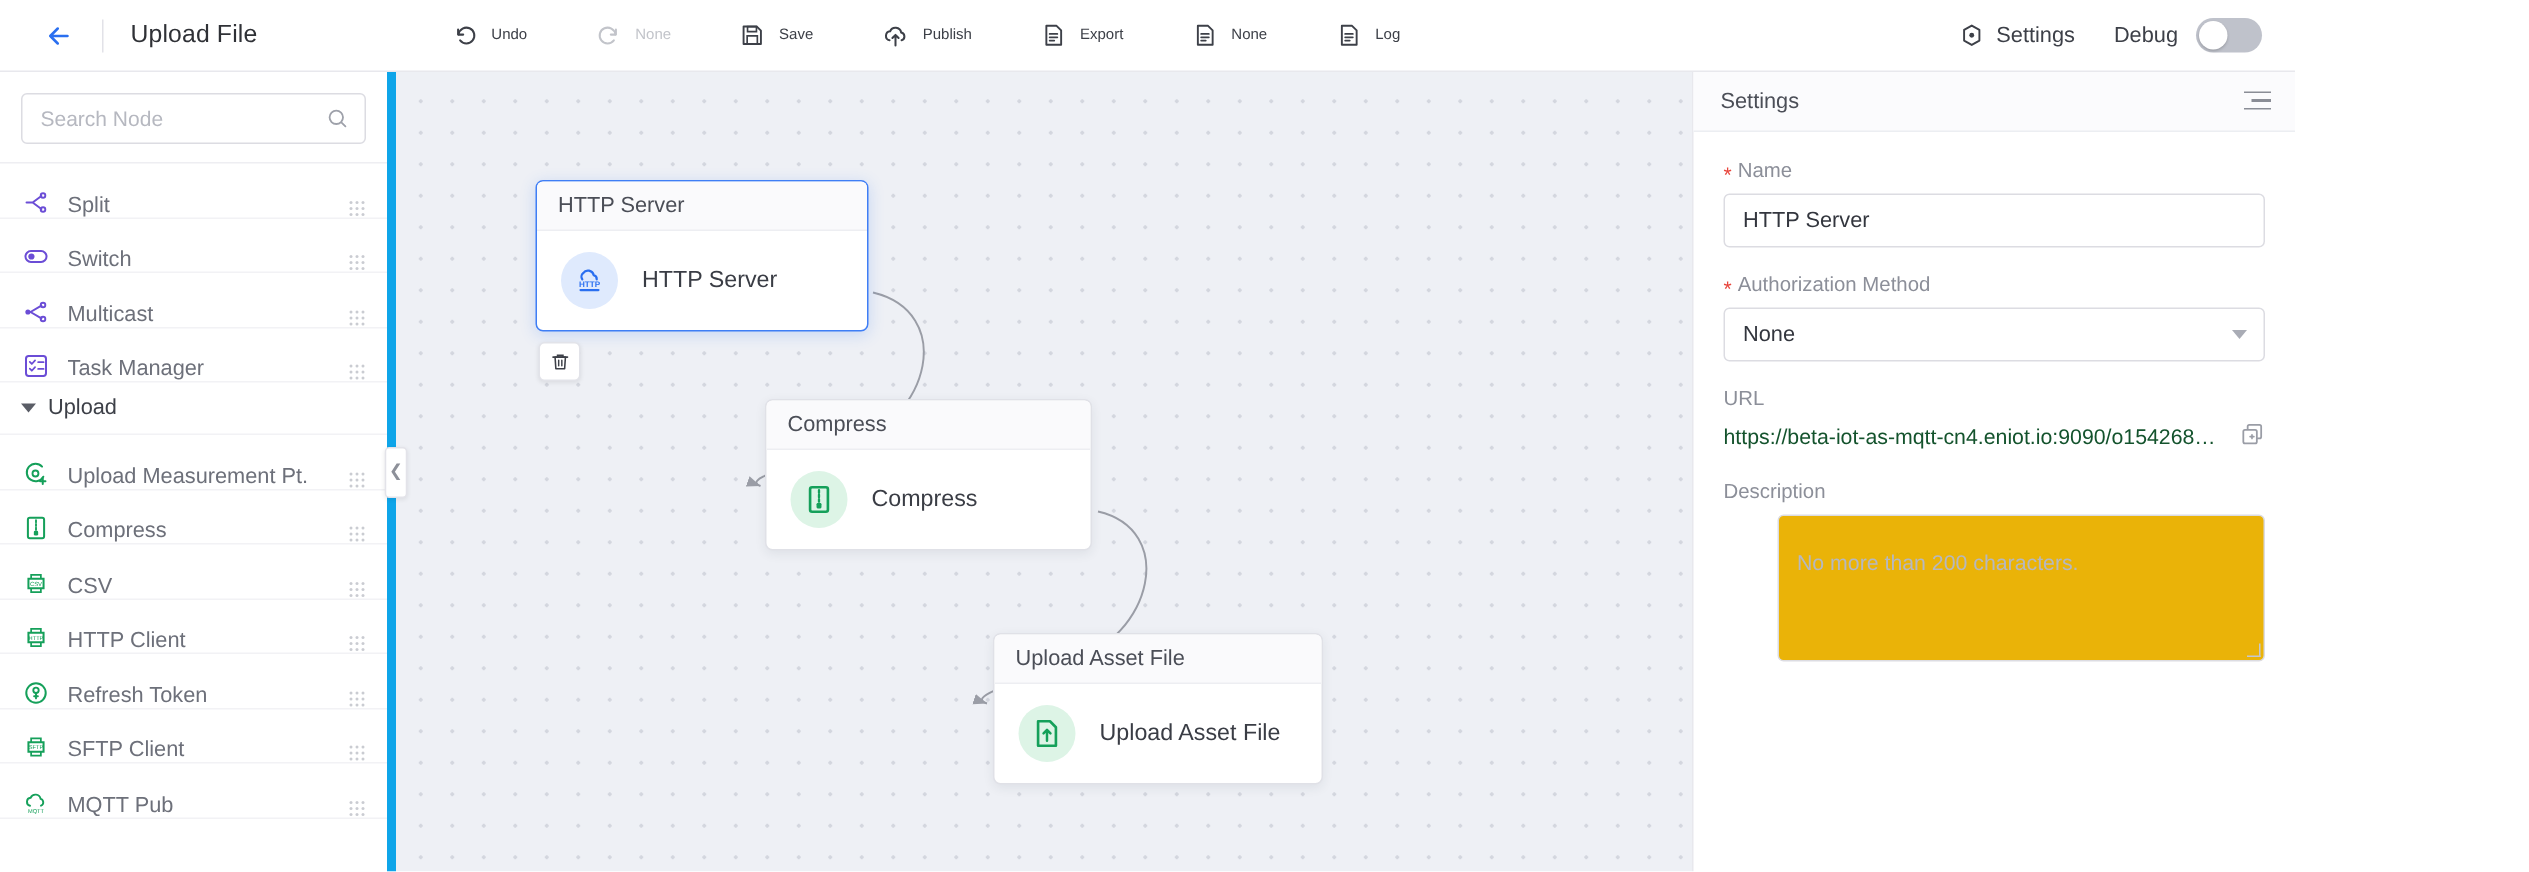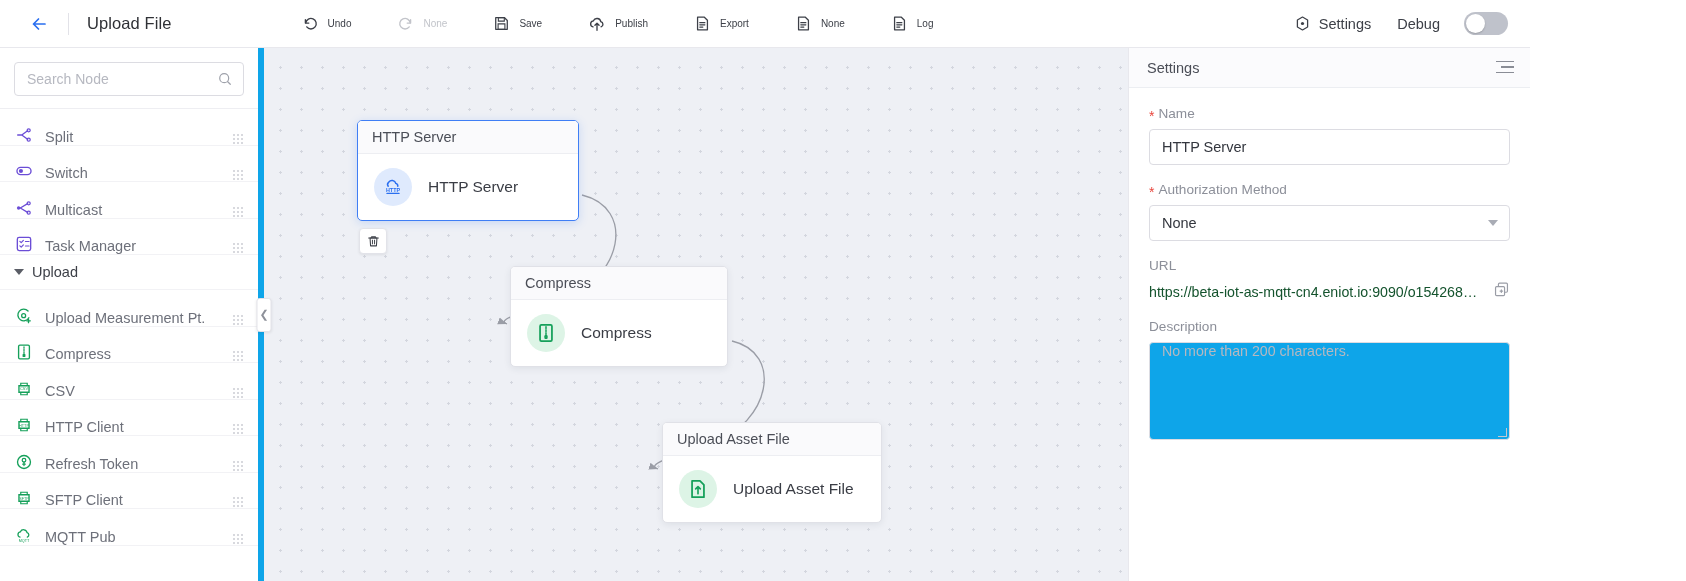--- a/index.html
+++ b/index.html
@@ -32,21 +32,21 @@
     display: flex; align-items: center; gap: 9px;
     font-size: 10px; color: #3d4048;
     padding: 6px 10px; margin-right: 26px; cursor: pointer; border-radius: 4px;
     white-space: nowrap;
   }
   .tool-btn.disabled { color: #c2c4ca; cursor: default; }
   .tool-btn svg { display: block; }
 
   .topbar-right { margin-left: auto; display: flex; align-items: center; gap: 26px; }
   .settings-btn { display: flex; align-items: center; gap: 8px; font-size: 14.5px; color: #3d4048; cursor: pointer; }
-  .debug-wrap { display: flex; align-items: center; gap: 24px; }
+  .debug-wrap { display: flex; align-items: center; gap: 12px; }
   .debug-label { font-size: 14.5px; color: #3d4048; }
   .toggle {
     width: 44px; height: 23px; border-radius: 12px; background: #bfc2cb;
     position: relative; cursor: pointer;
   }
   .toggle .knob {
     position: absolute; top: 2px; left: 2px;
     width: 19px; height: 19px; border-radius: 50%; background: #fff;
     box-shadow: 0 1px 2px rgba(0,0,0,.2);
   }
@@ -172,21 +172,21 @@
   }
   .chev { width: 0; height: 0; border-left: 5px solid transparent; border-right: 5px solid transparent; border-top: 6px solid #a9acb5; }
   .url-row { display: flex; align-items: center; gap: 10px; }
   .url-text {
     flex: 1; font-size: 14.2px; color: #14532d;
     white-space: nowrap; overflow: hidden; text-overflow: ellipsis;
   }
   .copy-ic { cursor: pointer; flex: none; }
   .f-area {
     height: 98px; border: 1px solid #dcdce2; border-radius: 4px;
-    padding: 0 12px; position: relative; background: #0ea5e9;
+    padding: 24px 12px; position: relative; background: #eab308; margin-left: 36px;
   }
   .f-area textarea {
     width: 100%; height: 100%; border: none; outline: none; resize: none;
     font-size: 14.2px; color: #33363e; font-family: "Liberation Sans", sans-serif; background: transparent;
   }
   .f-area textarea::placeholder { color: #b6b8c0; }
   .resize-grip {
     position: absolute; right: 2px; bottom: 2px; width: 9px; height: 9px;
     border-right: 1.4px solid #c5c7cf; border-bottom: 1.4px solid #c5c7cf;
   }

